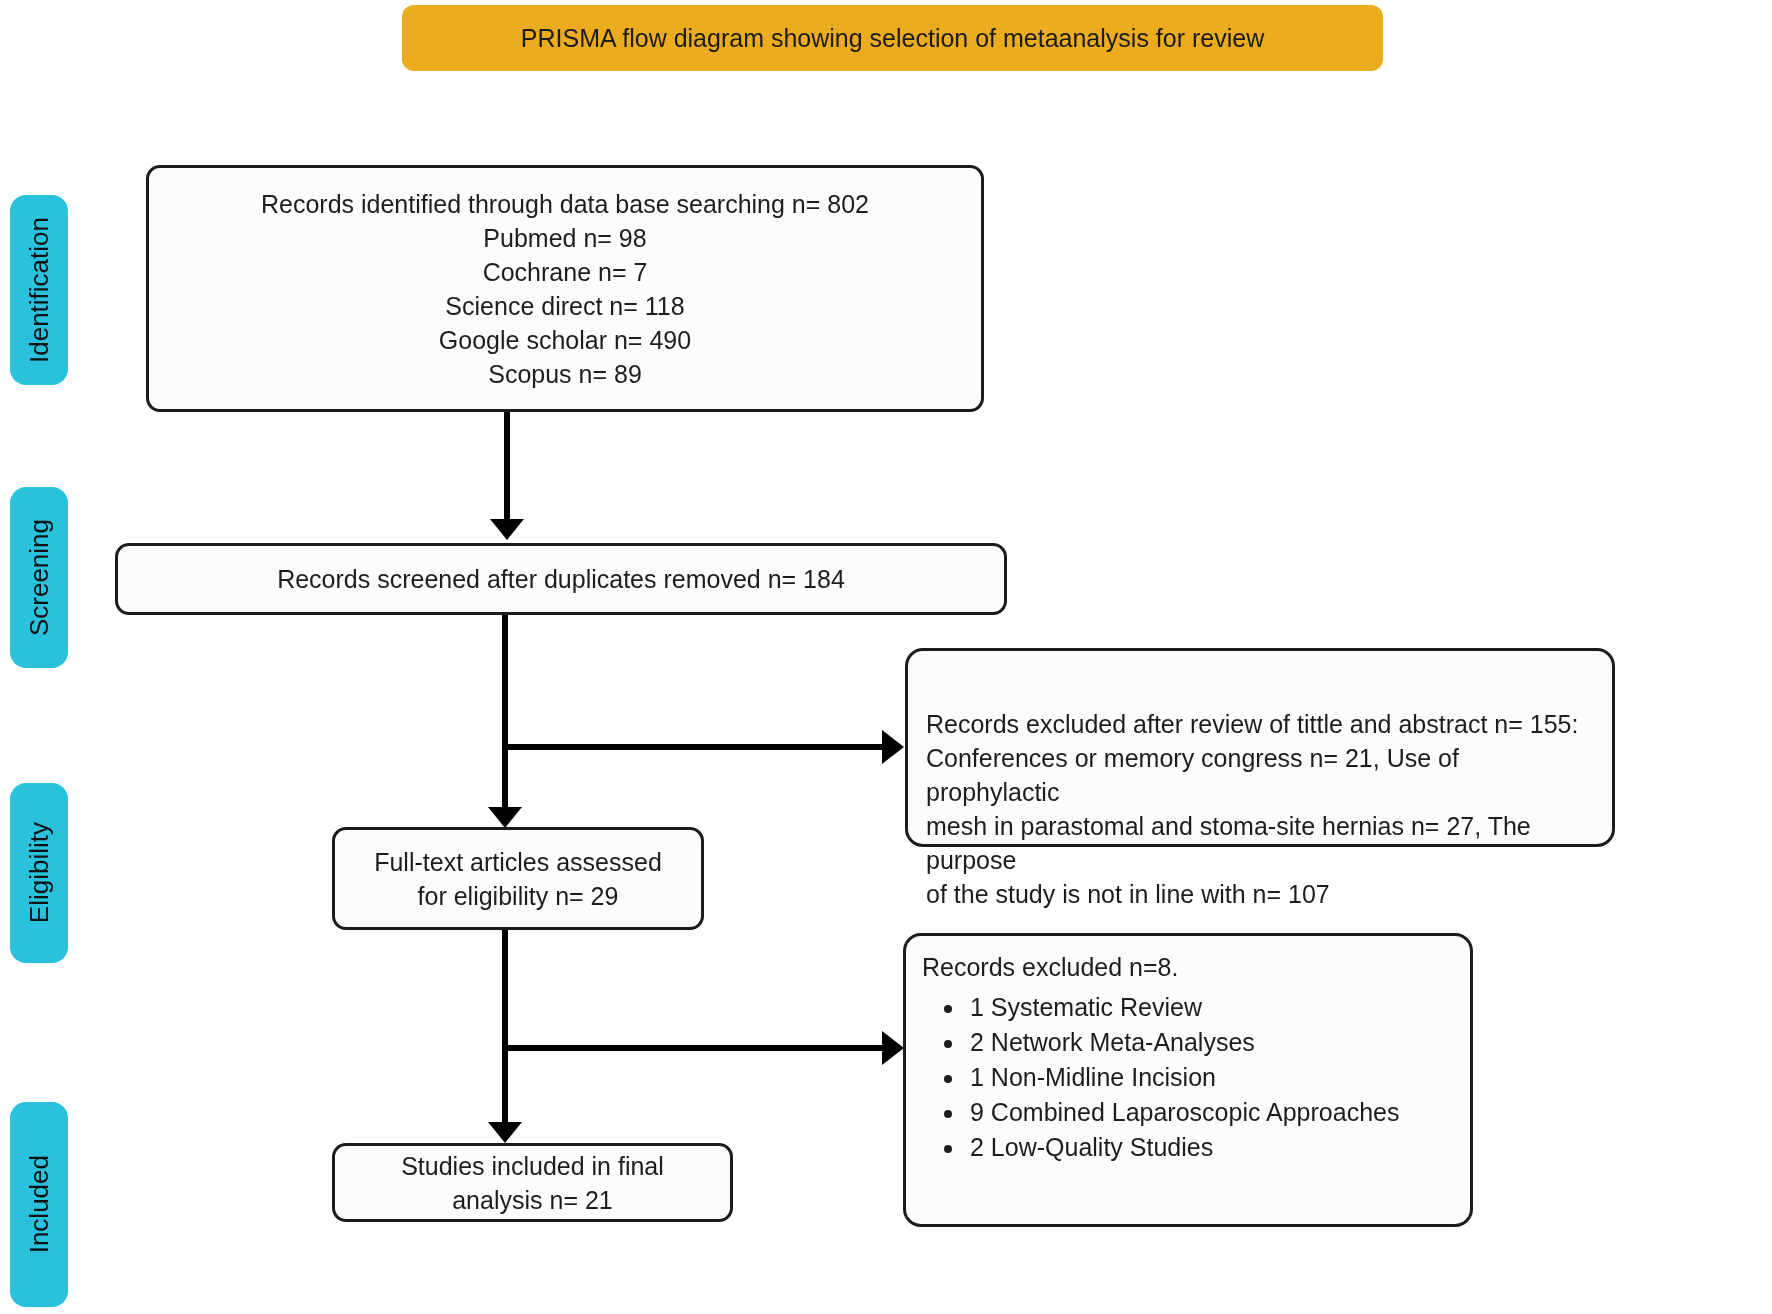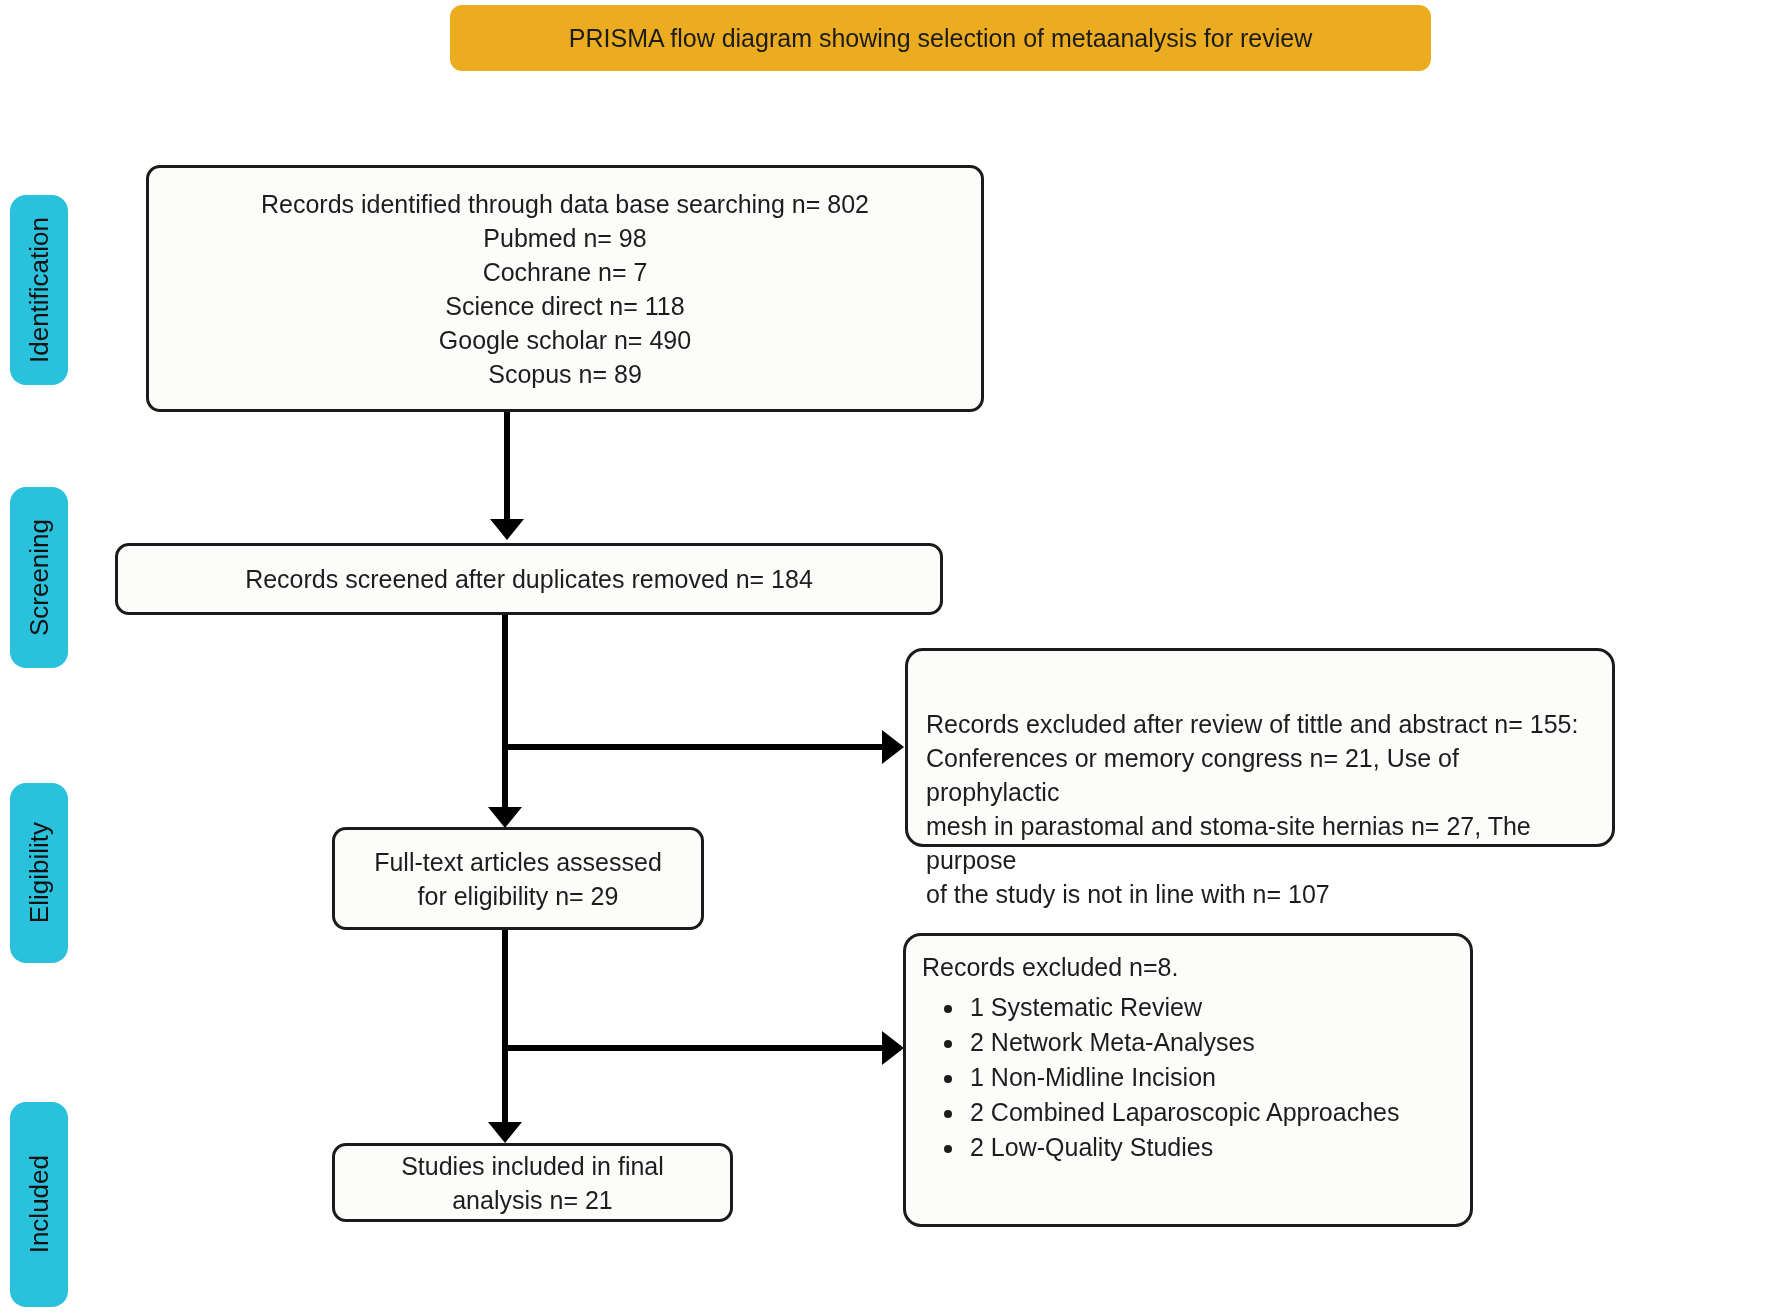--- a/index.html
+++ b/index.html
@@ -8,21 +8,21 @@
     width:1772px;height:1314px;
     background:#ffffff;
     font-family:"Liberation Sans","DejaVu Sans",sans-serif;
     color:#1d1d1d;
     overflow:hidden;
   }
   .banner{
     position:absolute;left:402px;top:5px;width:981px;height:66px;
     background:#EBAC1F;border-radius:12px;
     display:flex;align-items:center;justify-content:center;
-    font-size:25px;color:#1c1c1c;margin-left:48px;
+    font-size:25px;color:#1c1c1c;
   }
   .stage{
     position:absolute;left:10px;width:58px;
     background:#29C1DC;border-radius:16px;
     display:flex;align-items:center;justify-content:center;
   }
   .stage span{
     writing-mode:vertical-rl;transform:rotate(180deg);
     font-size:26px;color:#111;white-space:nowrap;
   }
@@ -33,21 +33,21 @@
   .fbox{
     position:absolute;box-sizing:border-box;
     background:#FCFCFA;border:3px solid #1b1b1b;border-radius:14px;
     font-size:25px;line-height:34px;color:#1d1d1d;
   }
   .fbox.center{
     display:flex;align-items:center;justify-content:center;
     text-align:center;white-space:pre-line;
   }
   .box-identified{left:118px;top:165px;width:838px;height:247px;margin-left:28px;}
-  .box-screened{left:115px;top:543px;width:828px;height:72px;}
+  .box-screened{left:115px;top:543px;width:892px;height:72px;}
   .box-excl-1{left:905px;top:648px;width:710px;height:199px;
     padding:22px 27px 0 18px;white-space:pre-line;border-radius:18px;}
   .box-fulltext{left:332px;top:827px;width:372px;height:103px;}
   .box-excl-2{left:903px;top:933px;width:570px;height:294px;
     padding:14px 14px 0 16px;border-radius:18px;}
   .box-included{left:332px;top:1143px;width:401px;height:79px;}
   .box-excl-2 ul{margin:6px 0 0 0;padding-left:44px;}
   .box-excl-2 li{margin:0 0 1px 0;padding-left:4px;}
   
   .vline{position:absolute;width:6px;background:#000;}
@@ -122,21 +122,21 @@
   <div class="head-down" style="left:488px;top:1122px;"></div>
   <div class="hline" style="left:502px;top:1045px;width:380px;"></div>
   <div class="head-right" style="left:882px;top:1031px;"></div>
 
   <div class="fbox box-excl-2">
     <div>Records excluded n=8.</div>
     <ul>
       <li>1 Systematic Review</li>
       <li>2 Network Meta-Analyses</li>
       <li>1 Non-Midline Incision</li>
-      <li>2 Combined Laparoscopic Approaches</li>
+      <li>9 Combined Laparoscopic Approaches</li>
       <li>2 Low-Quality Studies</li>
     </ul>
   </div>
 
   <div class="fbox center box-included">
     <span>Studies included in final
 analysis n= 21</span>
   </div>
 
 </div>

